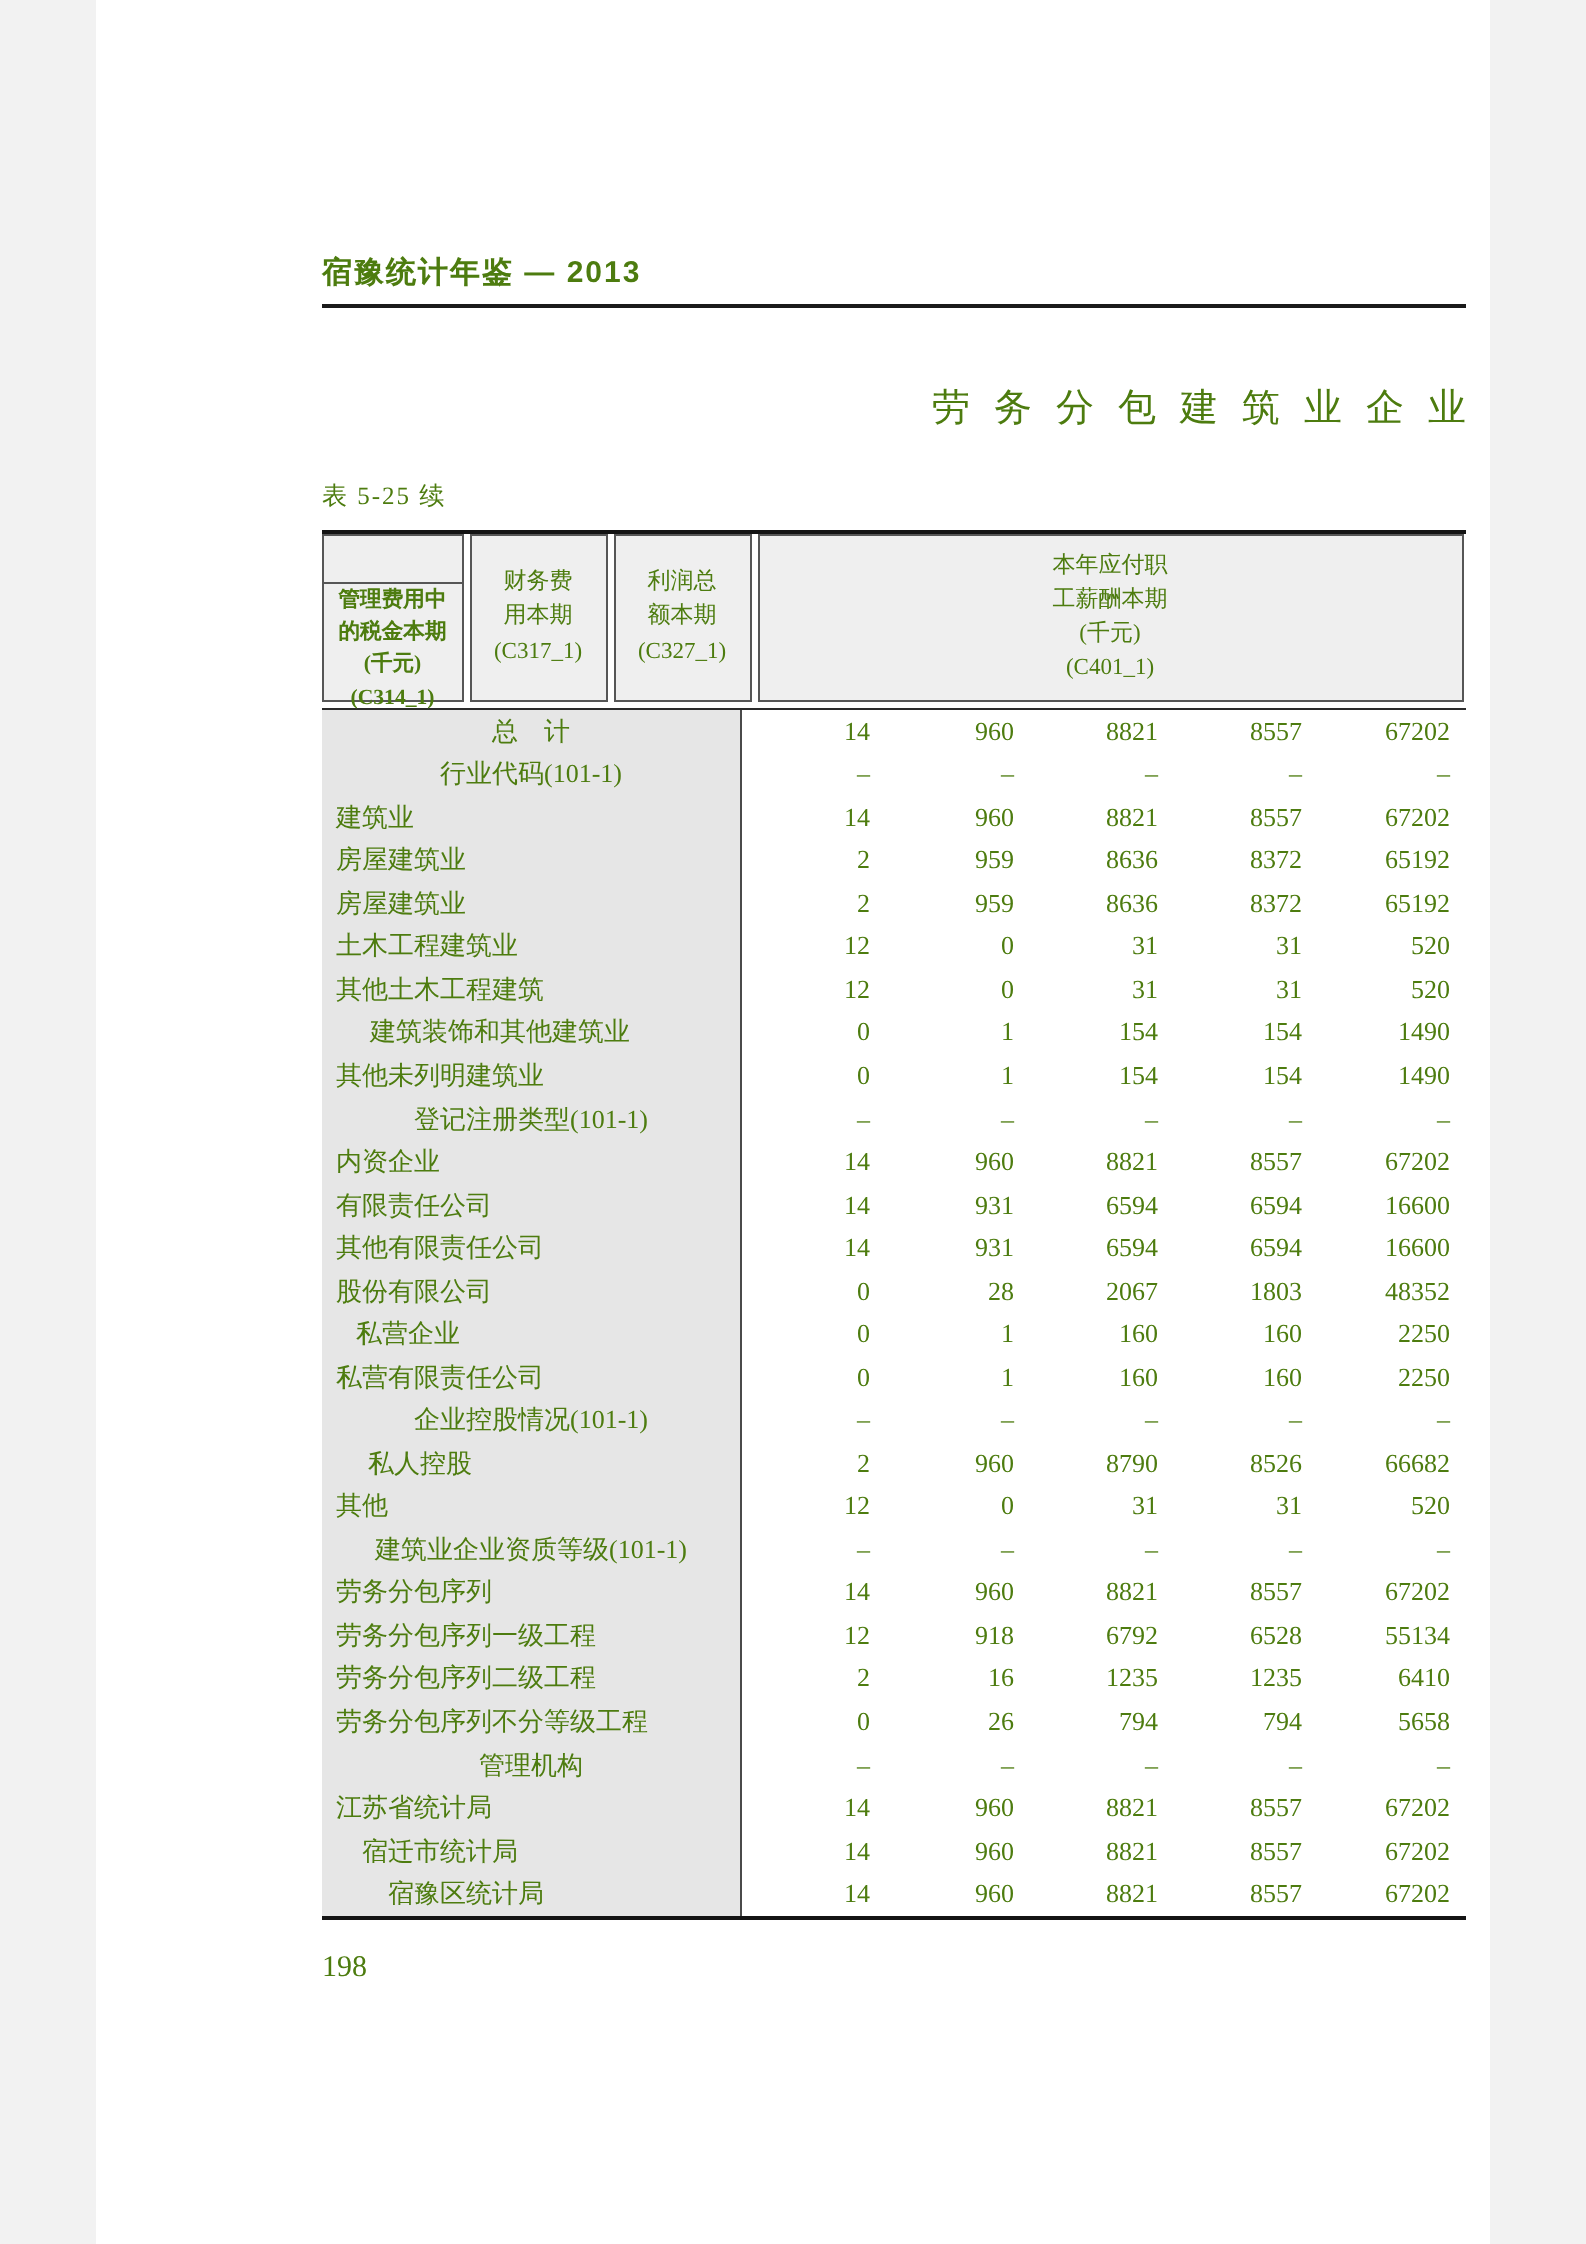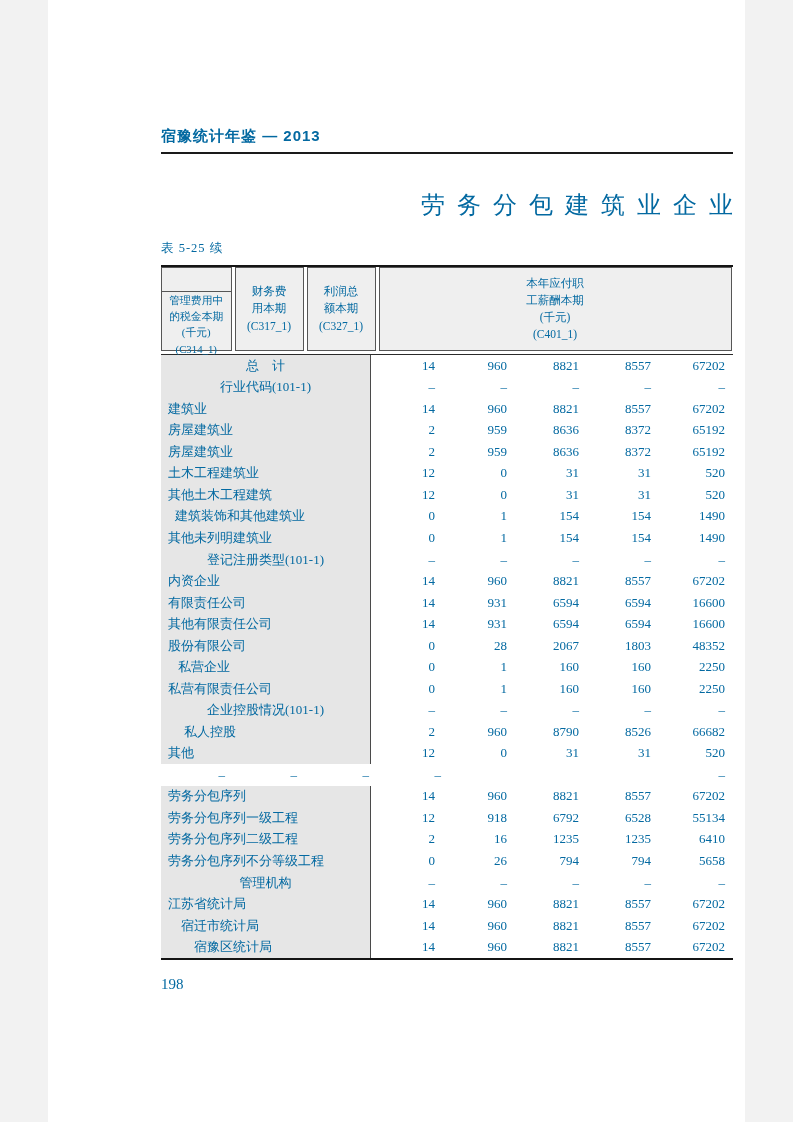--- a/index.html
+++ b/index.html
@@ -2,34 +2,34 @@
 <html><head>
 <meta charset="utf-8">
 <style>
   html,body{margin:0;padding:0;background:#f2f2f2;}
   .page{
     position:relative;
     width:697px;height:1122px;
     margin:0 auto;
     background:#ffffff;
     font-family:"Liberation Serif","DejaVu Serif",serif;
-    color:#0369a1;
+    color:#4d7c0f;
     overflow:hidden;
   }
   
   .book-header{
     position:absolute;left:113px;top:127px;width:572px;
     font-family:"Liberation Sans","DejaVu Sans",sans-serif;
     font-weight:bold;font-size:15px;letter-spacing:1px;
     padding-bottom:6px;border-bottom:2px solid #1a1a1a;
   }
   
   .page-title{
     position:absolute;left:113px;top:188px;width:572px;
-    text-align:right;font-size:24px;line-height:34px;
+    text-align:right;font-size:19px;line-height:34px;
   }
   .page-title span{letter-spacing:12px;margin-right:-12px;}
   
   .table-caption{
     position:absolute;left:113px;top:240px;
     font-size:12.5px;letter-spacing:1px;
   }
   
   .stats-table{
     position:absolute;left:113px;top:265px;width:572px;
@@ -53,21 +53,21 @@
     flex:1;box-sizing:border-box;
     border:1px solid #565656;background:#efefef;
     display:flex;flex-direction:column;justify-content:center;
   }
   .htext{
     white-space:pre-line;text-align:center;
     font-size:11.5px;line-height:1.5;
   }
   .hbox2{justify-content:flex-start;}
   .hsub{flex:0 0 23px;border-bottom:1px solid #565656;}
-  .hbox2 .htext{flex:1;display:flex;align-items:center;justify-content:center;font-size:10.8px;}
+  .hbox2 .htext{flex:1;display:flex;align-items:center;justify-content:center;font-size:10.8px;font-weight:bold;}
   .tbody{border-bottom:2.5px solid #141414;}
   .trow{display:flex;height:21.535px;}
   .td-label{
     flex:0 0 210px;box-sizing:border-box;
     background:#e6e6e6;border-right:1px solid #4a4a4a;
     display:flex;align-items:center;
     font-size:13px;white-space:nowrap;
   }
   .td-label.center{justify-content:center;padding-left:0 !important;}
   .td-num{
@@ -186,21 +186,21 @@
   <div class="trow">
     <div class="td-label" style="padding-left: 7px;">其他土木工程建筑</div>
     <div class="td-num">12</div>
     <div class="td-num">0</div>
     <div class="td-num">31</div>
     <div class="td-num">31</div>
     <div class="td-num last">520</div>
   </div>
 
   <div class="trow">
-    <div class="td-label" style="padding-left: 14px;">建筑装饰和其他建筑业</div>
+    <div class="td-label" style="padding-left: 24px;">建筑装饰和其他建筑业</div>
     <div class="td-num">0</div>
     <div class="td-num">1</div>
     <div class="td-num">154</div>
     <div class="td-num">154</div>
     <div class="td-num last">1490</div>
   </div>
 
   <div class="trow">
     <div class="td-label" style="padding-left: 7px;">其他未列明建筑业</div>
     <div class="td-num">0</div>
@@ -294,20 +294,21 @@
   <div class="trow">
     <div class="td-label" style="padding-left: 7px;">其他</div>
     <div class="td-num">12</div>
     <div class="td-num">0</div>
     <div class="td-num">31</div>
     <div class="td-num">31</div>
     <div class="td-num last">520</div>
   </div>
 
   <div class="trow">
+    <div class="td-label center">建筑业企业资质等级(101-1)</div>
     <div class="td-num">–</div>
     <div class="td-num">–</div>
     <div class="td-num">–</div>
     <div class="td-num">–</div>
     <div class="td-num last">–</div>
   </div>
 
   <div class="trow">
     <div class="td-label" style="padding-left: 7px;">劳务分包序列</div>
     <div class="td-num">14</div>

